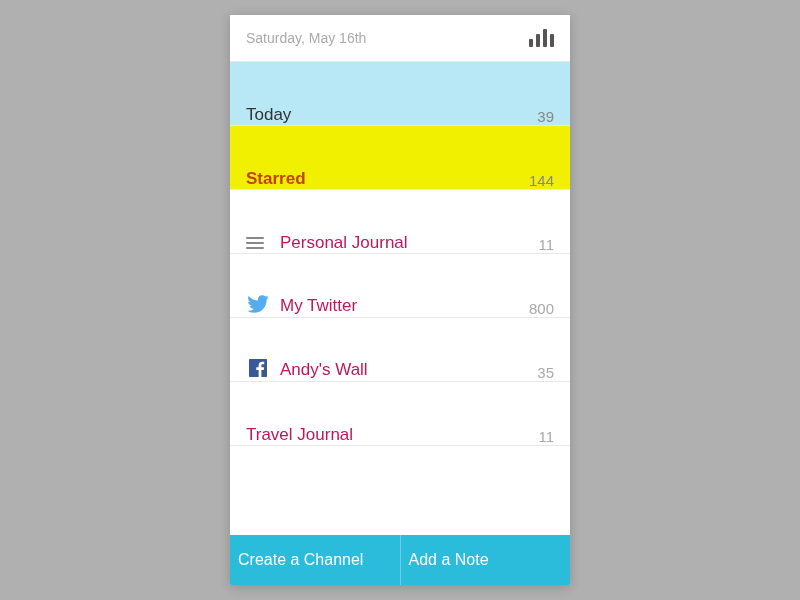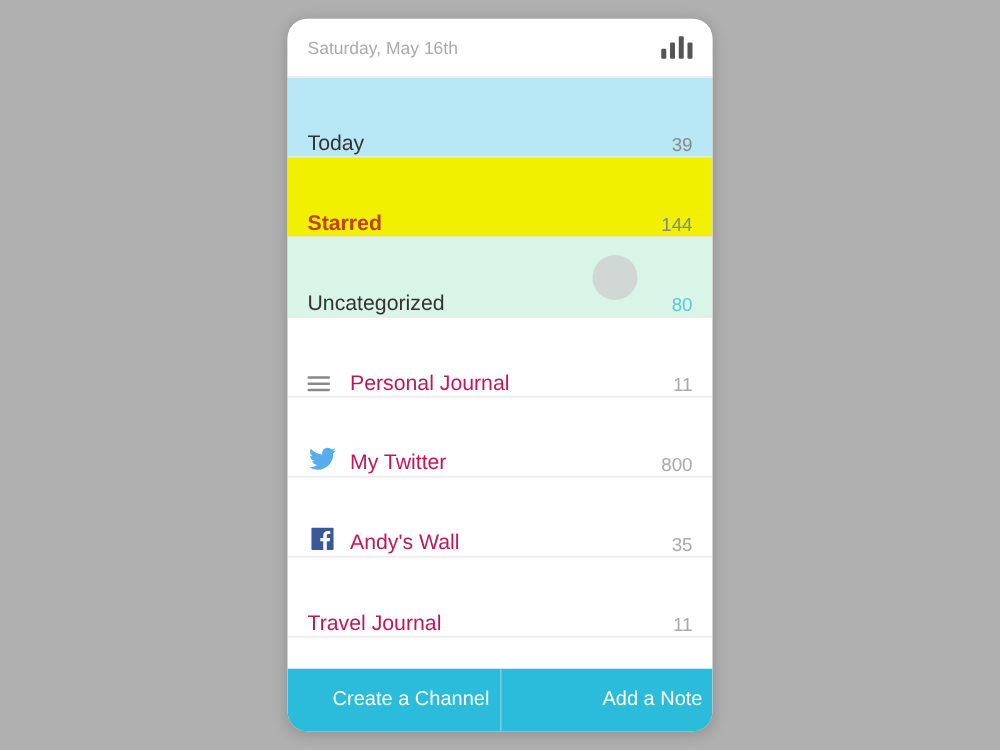--- a/index.html
+++ b/index.html
@@ -11,21 +11,21 @@
       display: flex;
       align-items: center;
       justify-content: center;
       font-family: -apple-system, 'Helvetica Neue', Arial, sans-serif;
     }
 
     .phone-container {
       width: 340px;
       height: 570px;
       background: #fff;
-      border-radius: 16px;
+      border-radius: 1px;
       overflow: hidden;
       display: flex;
       flex-direction: column;
       box-shadow: 0 2px 12px rgba(0,0,0,0.2);
     }
 
     
     .header {
       background: #fff;
       padding: 14px 16px;
@@ -136,21 +136,21 @@
 
     .footer-btn {
       flex: 1;
       background: #2bbcdc;
       color: #fff;
       font-size: 16px;
       font-weight: 500;
       border: none;
       padding: 16px 8px;
       cursor: pointer;
-      text-align: right;
+      text-align: left;
     }
 
     .footer-btn:first-child {
       border-right: 1px solid rgba(255,255,255,0.3);
     }
 
     
     .lines-icon {
       display: flex;
       flex-direction: column;
@@ -188,27 +188,20 @@
       <span class="item-count">39</span>
     </div>
 
     <div class="list-item item-starred">
       <div class="list-item-left">
         <span class="item-label">Starred</span>
       </div>
       <span class="item-count">144</span>
     </div>
 
-    <div class="list-item item-uncategorized">
-      <div class="list-item-left">
-        <span class="item-label">Uncategorized</span>
-      </div>
-      <div class="drag-handle-circle"></div>
-      <span class="item-count" style="color:#5bc8dc;">80</span>
-    </div>
 
     <div class="list-item">
       <div class="list-item-left">
         <div class="item-icon lines-icon">
           <span></span>
           <span></span>
           <span></span>
         </div>
         <span class="item-label">Personal Journal</span>
       </div>

